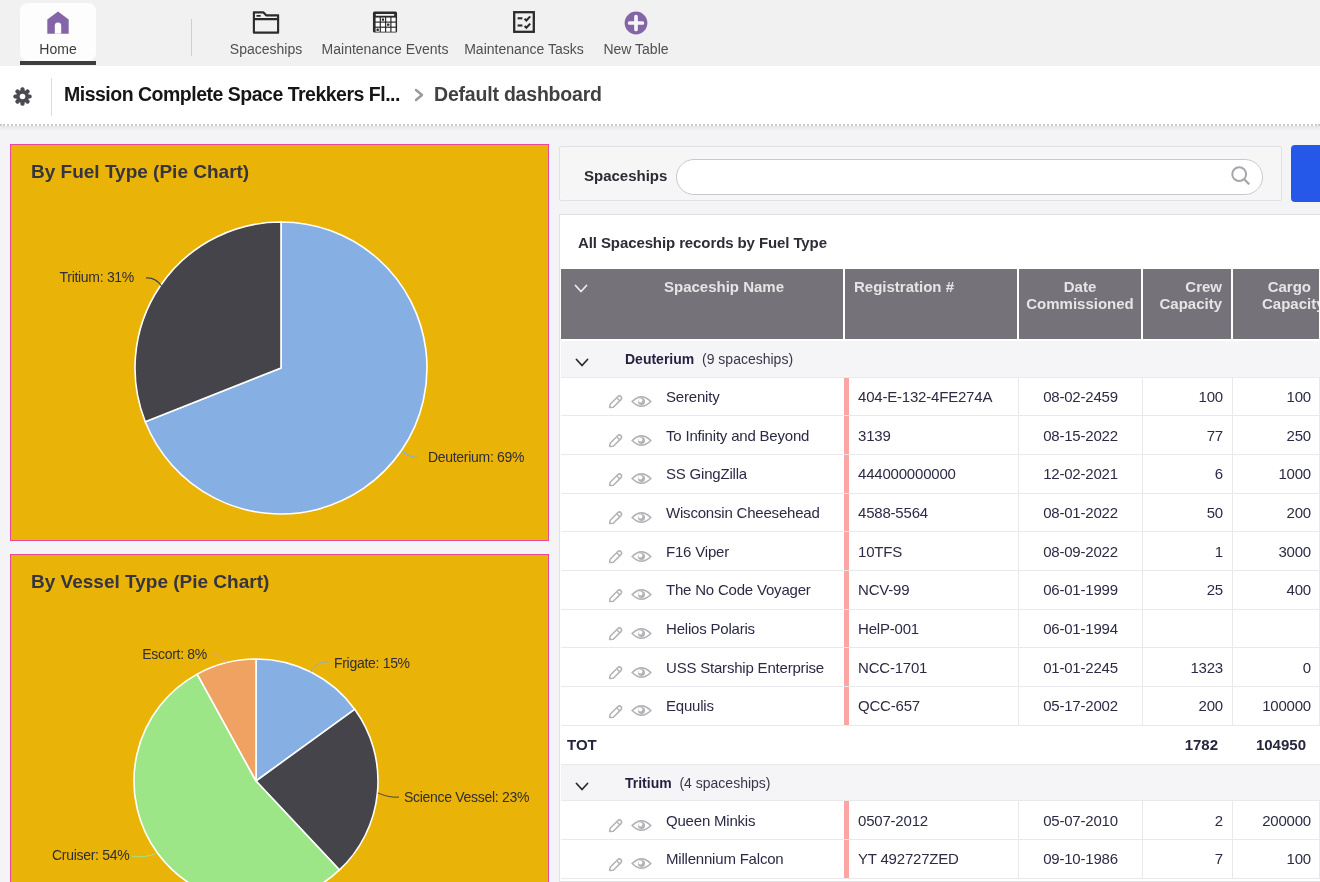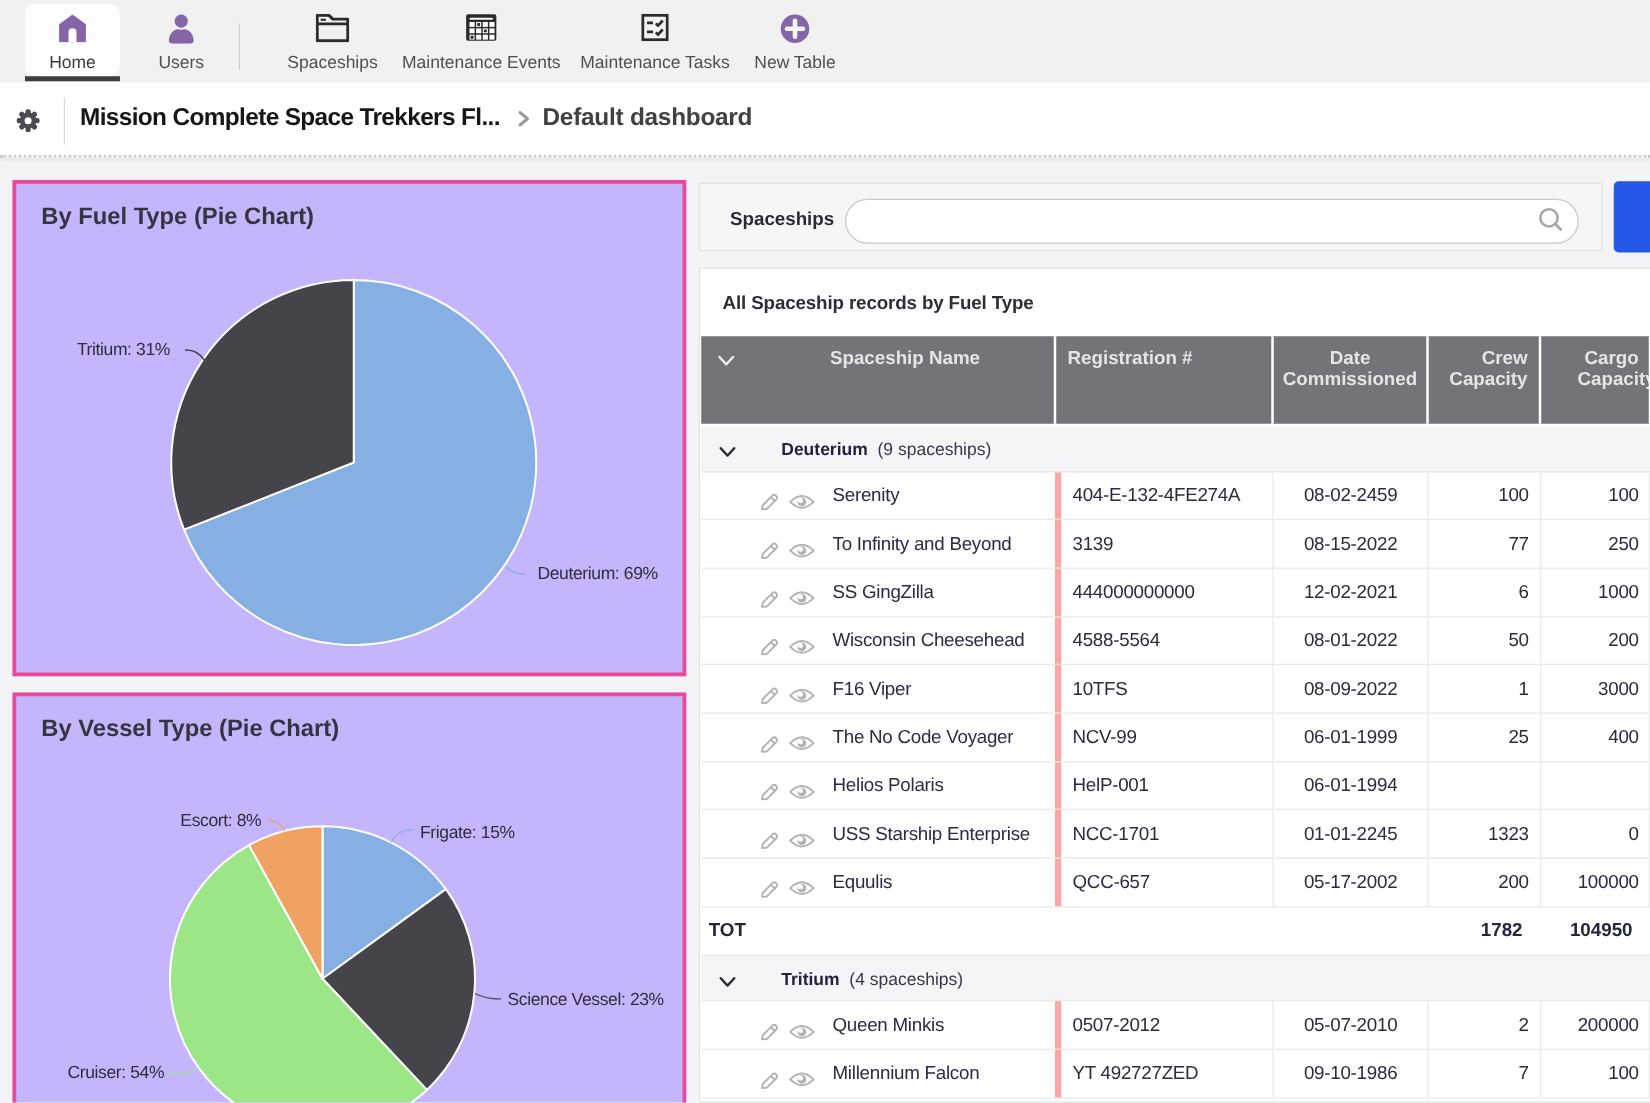--- a/index.html
+++ b/index.html
@@ -17,21 +17,21 @@
 
 
 #crumbbar { position:absolute; left:0; top:66px; width:1320px; height:60px; background:#ffffff; border-bottom:2px dotted #c9c9c9; box-shadow:0 3px 3px rgba(0,0,0,0.05); }
 #crumbbar .gear { position:absolute; left:13px; top:20.5px; }
 #crumbbar .vdiv { position:absolute; left:51px; top:12px; width:1px; height:38px; background:#dcdcdc; }
 #crumb1 { position:absolute; left:64px; top:17px; font-size:19.5px; letter-spacing:-0.5px; font-weight:bold; color:#161616; }
 #crumbarrow { position:absolute; left:414px; top:22px; }
 #crumb2 { position:absolute; left:434px; top:17px; font-size:19.5px; letter-spacing:-0.2px; font-weight:bold; color:#414141; }
 
 
-.card { position:absolute; background:#c4b5fd; border:3px solid #ec4899; }
+.card { position:absolute; background:#eab308; border:1px solid #ec4899; }
 #card1 { left:10px; top:144px; width:539px; height:397px; }
 #card2 { left:10px; top:554px; width:539px; height:397px; }
 .cardtitle { position:absolute; left:20px; top:16px; font-size:19px; font-weight:bold; color:#35343f; }
 
 
 #searchpanel { position:absolute; left:559px; top:146px; width:723px; height:55px; background:#f6f6f7; border:1px solid #e1e1e3; border-radius:2px; }
 #searchlabel { position:absolute; left:24px; top:20px; font-size:15px; font-weight:bold; color:#2b2b33; }
 #searchinput { position:absolute; left:116px; top:12px; width:587px; height:36px; border:1px solid #c9c9cd; border-radius:18px; background:#fff; }
 #bluebtn { position:absolute; left:1291px; top:145px; width:44px; height:57px; background:#2558e8; border-radius:4px; }
 
@@ -79,27 +79,20 @@
   <div id="hometab-line"></div>
 
   <div class="tab" style="left:20px;width:76px;">
     <svg class="ticon" width="23" height="23" viewBox="0 0 23 23" style="top:11px;">
       <path d="M11.5 0.6 L22.2 8.4 L22.2 22.8 L0.8 22.8 L0.8 8.4 Z" fill="#8365a8"></path>
       <path d="M8.3 22.8 L8.3 14.6 Q8.3 11.6 11.5 11.6 Q14.7 11.6 14.7 14.6 L14.7 22.8 Z" fill="#fdfdfd"></path>
     </svg>
     <div class="tlabel" style="color:#3c3c3c;">Home</div>
   </div>
 
-  <div class="tab" style="left:107px;width:76px;">
-    <svg class="ticon" width="24" height="25" viewBox="0 0 24 25" style="top:10px;">
-      <path d="M2.1 22.5 C2.1 16.5 6.2 12.9 12 12.9 C17.8 12.9 21.9 16.5 21.9 22.5 C21.9 24.2 20.6 24.9 18.3 24.9 L5.7 24.9 C3.4 24.9 2.1 24.2 2.1 22.5 Z" fill="#8365a8"></path>
-      <circle cx="12" cy="6.9" r="6.1" fill="#8365a8" stroke="#f2f1f1" stroke-width="1.7"></circle>
-    </svg>
-    <div class="tlabel">Users</div>
-  </div>
 
   <div class="navdivider"></div>
 
   <div class="tab" style="left:216px;width:100px;">
     <svg class="ticon" width="27" height="23" viewBox="0 0 27 23" style="top:11px;">
       <path d="M1.3 21.6 V1.3 H10.7 L13.7 4.3 H25.7 V21.6 Z" fill="none" stroke="#2b2b2b" stroke-width="2.3" stroke-linejoin="round"></path>
       <path d="M1.3 8.1 H25.7" stroke="#2b2b2b" stroke-width="2.1"></path>
       <path d="M4 4.8 H8.2" stroke="#2b2b2b" stroke-width="1.7"></path>
     </svg>
     <div class="tlabel">Spaceships</div>

